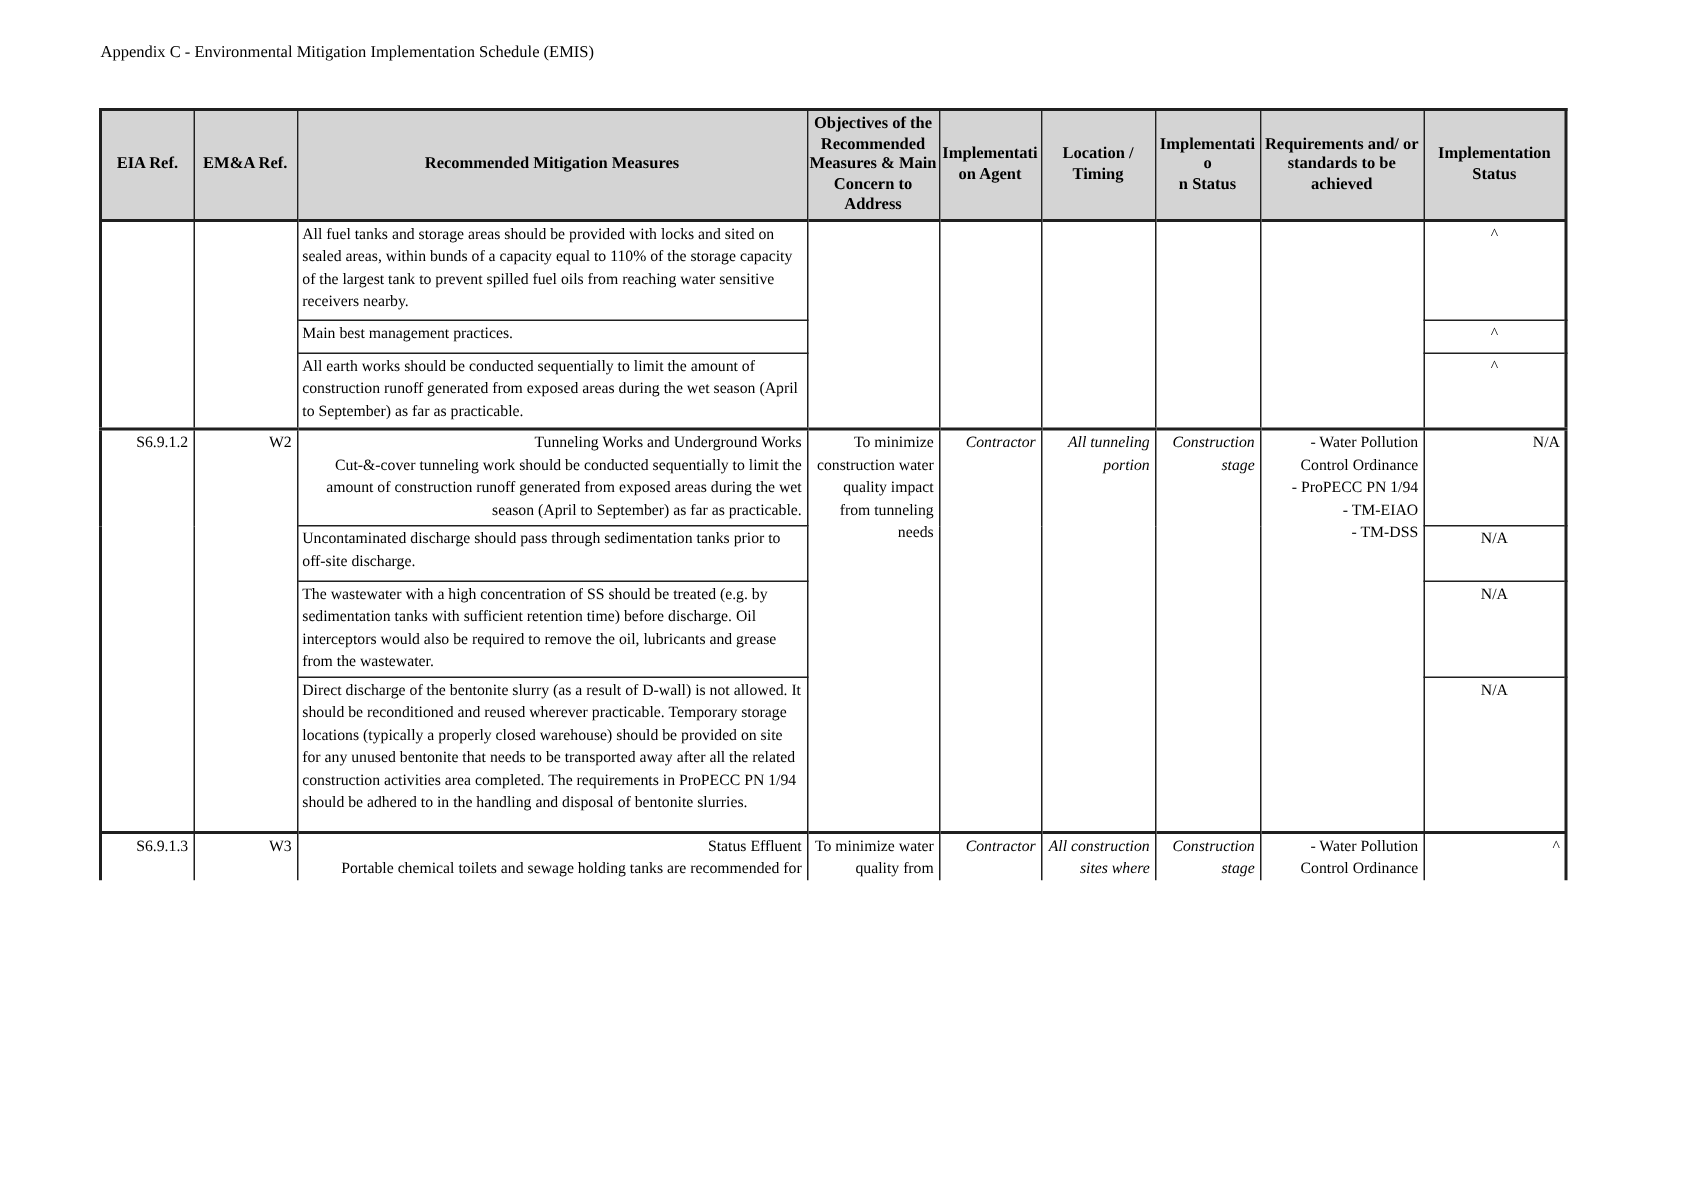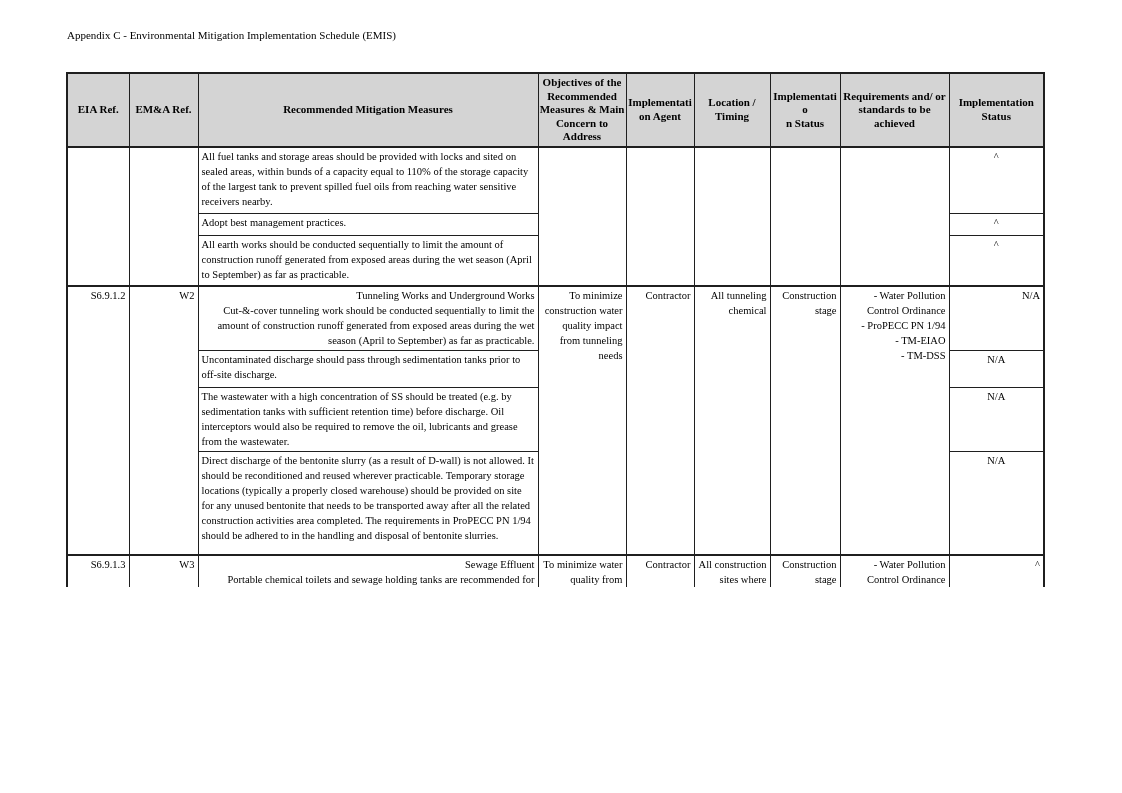--- a/index.html
+++ b/index.html
@@ -20,21 +20,21 @@
     overflow:hidden; word-wrap:break-word;margin-left:32px;
   }
   table.emis thead th {
     background:#d4d4d4; font-weight:bold; text-align:center; vertical-align:middle;
     white-space:pre-line; font-size:11px; line-height:13.5px; padding:2px 1px;
     border-bottom:2px solid #1f1f1f; height:57px;
   }
   tr.g-start td { border-top:2px solid #1f1f1f;text-align:right; }
   td.eia, td.ema { text-align:center; padding-top:3px; }
   td.status { text-align:center; padding-top:3px; }
-  td.agent, td.loc, td.stage { text-align:center; padding-top:3px; }
+  td.agent, td.loc, td.stage { text-align:center; padding-top:3px;font-style:italic; }
   td.obj { text-align:left; padding-top:3px; }
   td.req { text-align:left; white-space:pre-line; padding-top:3px; }
   .u { }
   .footer-page { position:absolute; left:0; top:748px; width:1122px; text-align:center; font-size:11px; }
   .footer-company { position:absolute; top:748px; right:69px; font-size:11px; }
 </style>
 </head>
 <body>
 
 <div class="page">
@@ -86,41 +86,41 @@
         </td>
         <td class="obj" rowspan="3"></td>
         <td class="agent" rowspan="3"></td>
         <td class="loc" rowspan="3"></td>
         <td class="stage" rowspan="3"></td>
         <td class="req" rowspan="3"></td>
         <td class="status">^</td>
       </tr>
       <tr style="height:22px">
         <td class="measure">
-          <div>Adopt best management practices.</div>
+          <div>Main best management practices.</div>
         </td>
         <td class="status">^</td>
       </tr>
       <tr style="height:50px">
         <td class="measure">
           <div>All earth works should be conducted sequentially to limit the amount of construction runoff generated from exposed areas during the wet season (April to September) as far as practicable.</div>
         </td>
         <td class="status">^</td>
       </tr>
 
       <tr class="g-start" style="height:65px">
         <td class="eia" rowspan="4">S6.9.1.2</td>
         <td class="ema" rowspan="4">W2</td>
         <td class="measure">
           <div><span class="u">Tunneling Works and Underground Works</span></div>
           <div>Cut-&amp;-cover tunneling work should be conducted sequentially to limit the amount of construction runoff generated from exposed areas during the wet season (April to September) as far as practicable.</div>
         </td>
         <td class="obj" rowspan="4">To minimize construction water quality impact from tunneling needs</td>
         <td class="agent" rowspan="4">Contractor</td>
-        <td class="loc" rowspan="4">All tunneling chemical</td>
+        <td class="loc" rowspan="4">All tunneling portion</td>
         <td class="stage" rowspan="4">Construction stage</td>
         <td class="req" rowspan="4">- Water Pollution Control Ordinance
 - ProPECC PN 1/94
 - TM-EIAO
 - TM-DSS</td>
         <td class="status">N/A</td>
       </tr>
       <tr style="height:37px">
         <td class="measure">
           <div>Uncontaminated discharge should pass through sedimentation tanks prior to off-site discharge.</div>
@@ -137,21 +137,21 @@
         <td class="measure">
           <div>Direct discharge of the bentonite slurry (as a result of D-wall) is not allowed.  It should be reconditioned and reused wherever practicable.  Temporary storage locations (typically a properly closed warehouse) should be provided on site for any unused bentonite that needs to be transported away after all the related construction activities area completed.  The requirements in ProPECC PN 1/94 should be adhered to in the handling and disposal of bentonite slurries.</div>
         </td>
         <td class="status">N/A</td>
       </tr>
 
       <tr class="g-start" style="height:87px">
         <td class="eia">S6.9.1.3</td>
         <td class="ema">W3</td>
         <td class="measure">
-          <div><span class="u">Sewage Effluent</span></div>
+          <div><span class="u">Status Effluent</span></div>
           <div>Portable chemical toilets and sewage holding tanks are recommended for handling the construction sewage generated by the workforce.  A licensed contractor should be employed to provide appropriate and adequate retention toilets and be responsible for appropriate disposal and maintenance.</div>
         </td>
         <td class="obj">To minimize water quality from sewage effluent</td>
         <td class="agent">Contractor</td>
         <td class="loc">All construction sites where practicable</td>
         <td class="stage">Construction stage</td>
         <td class="req">- Water Pollution Control Ordinance
 - TM-DSS</td>
         <td class="status">^</td>
       </tr>

